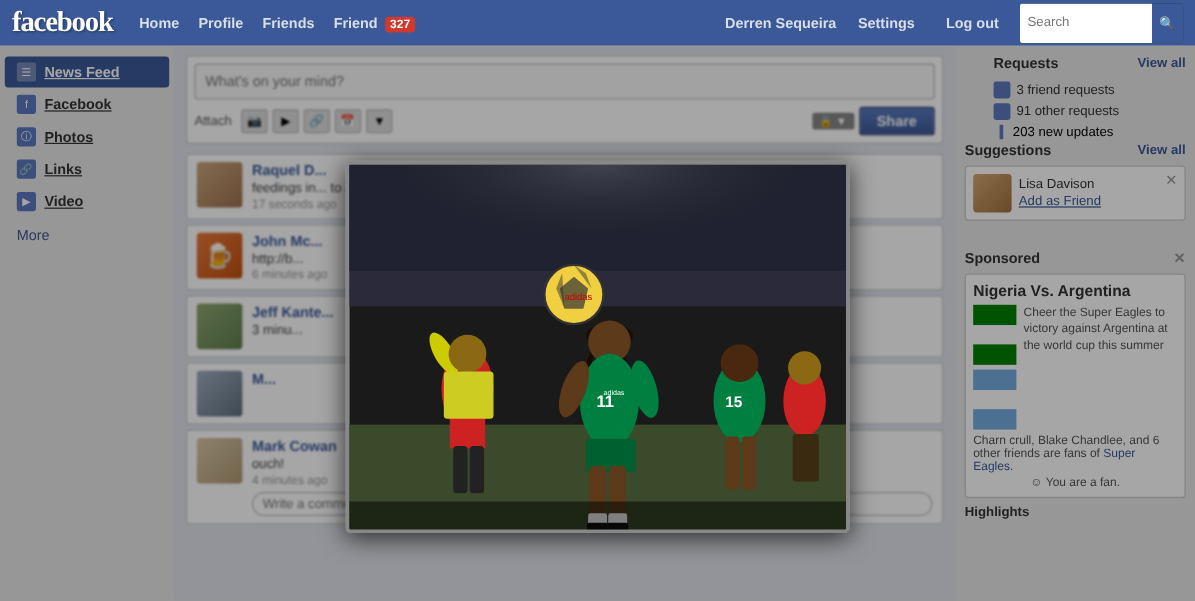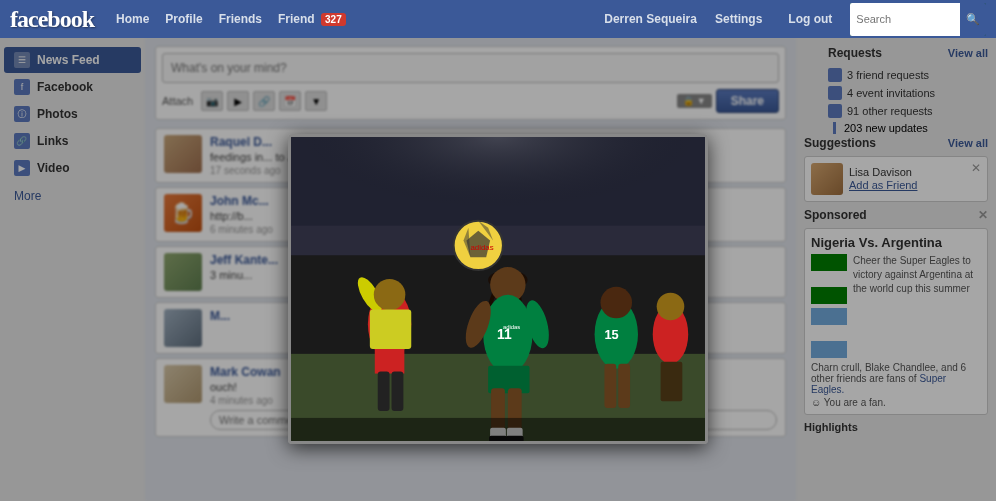--- a/index.html
+++ b/index.html
@@ -113,21 +113,21 @@
       border-radius: 2px;
       margin-right: 7px;
       flex-shrink: 0;
       display: flex;
       align-items: center;
       justify-content: center;
       font-size: 9px;
       color: white;
     }
     .sidebar-item.active .sidebar-icon { background: rgba(255,255,255,0.3); }
-    .sidebar-label { font-size: 12px; font-weight: bold; color: #333; }
+    .sidebar-label { font-size: 12px; font-weight: bold; color: #333; text-decoration: underline; }
     .sidebar-item.active .sidebar-label { color: white; }
     .more-link {
       padding: 4px 14px;
       color: #3b5998;
       font-size: 12px;
       cursor: pointer;
       display: block;
       margin-top: 4px;
     }
 
@@ -484,32 +484,28 @@
       <div class="sidebar-section-title">
         <span>Requests</span>
         <span class="view-all">View all</span>
       </div>
       <div class="request-item">
         <div class="req-icon"></div>
         <span>3 friend requests</span>
       </div>
       <div class="request-item">
         <div class="req-icon"></div>
-        <span>4 event invitations</span>
-      </div>
-      <div class="request-item">
-        <div class="req-icon"></div>
         <span>91 other requests</span>
       </div>
       <div class="updates-item">
         <span>203 new updates</span>
       </div>
     </div>
 
-    <div style="margin-bottom:6px;">
+    <div style="margin-bottom:24px;">
       <div class="sidebar-section-title">
         <span>Suggestions</span>
         <span class="view-all">View all</span>
       </div>
       <div class="suggestion-box">
         <span class="close-x">✕</span>
         <div class="suggestion-person">
           <div class="person-avatar" style="background: linear-gradient(135deg, #d8a870, #a07040);"></div>
           <div>
             <div class="person-name">Lisa Davison</div>
@@ -538,21 +534,21 @@
               <div style="background:white; flex:1; height:10px;"></div>
               <div style="background:#74acdf; flex:1; height:10px;"></div>
             </div>
           </div>
           <div class="sponsored-text">Cheer the Super Eagles to victory against Argentina at the world cup this summer</div>
         </div>
         <div class="sponsored-friends">
           <span>Charn crull, Blake Chandlee, and 6 other friends are fans of</span>
           <a class="super-eagles-link">Super Eagles.</a>
         </div>
-        <div style="font-size:10px; color:#555; margin-top:2px;">
+        <div style="font-size:10px; color:#555; margin-top:2px;text-align:center;">
           <span>☺ </span><span>You are a fan.</span>
         </div>
       </div>
       <div style="font-size:11px; font-weight:bold; color:#333; margin-top:4px;">Highlights</div>
     </div>
   </div>
 
   <div id="blur-overlay"></div>
 
   <div id="modal-container">

